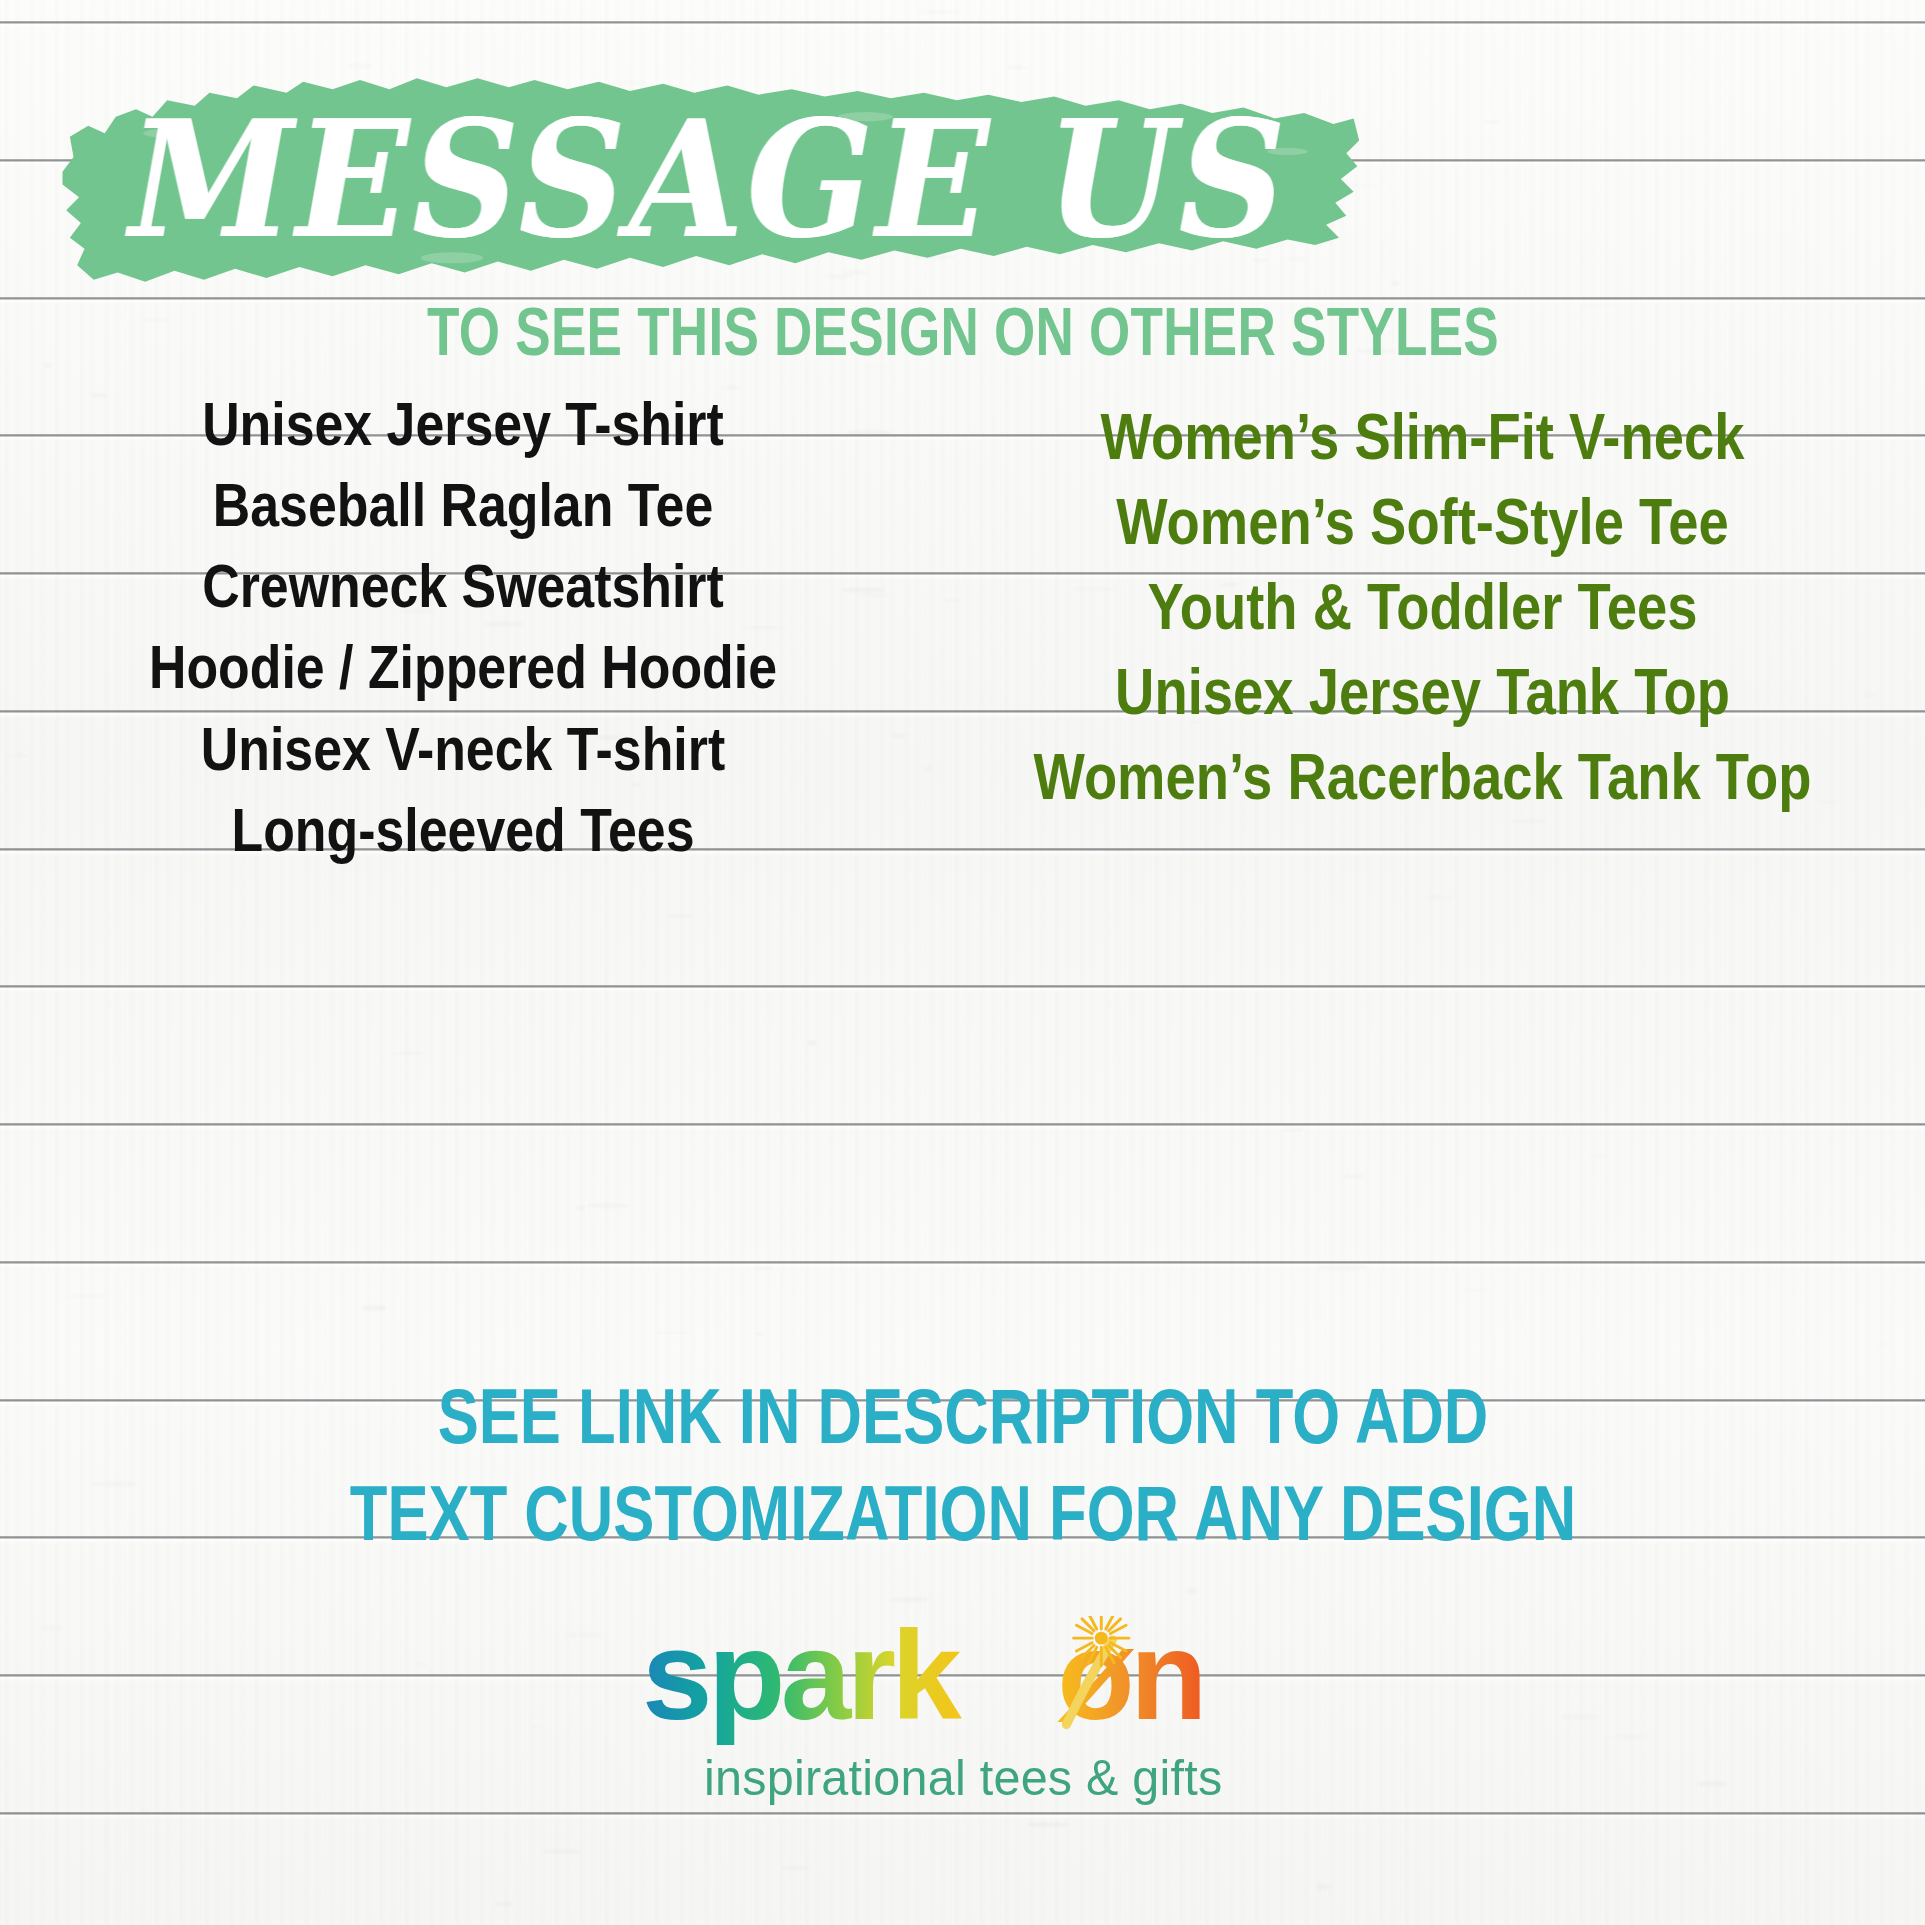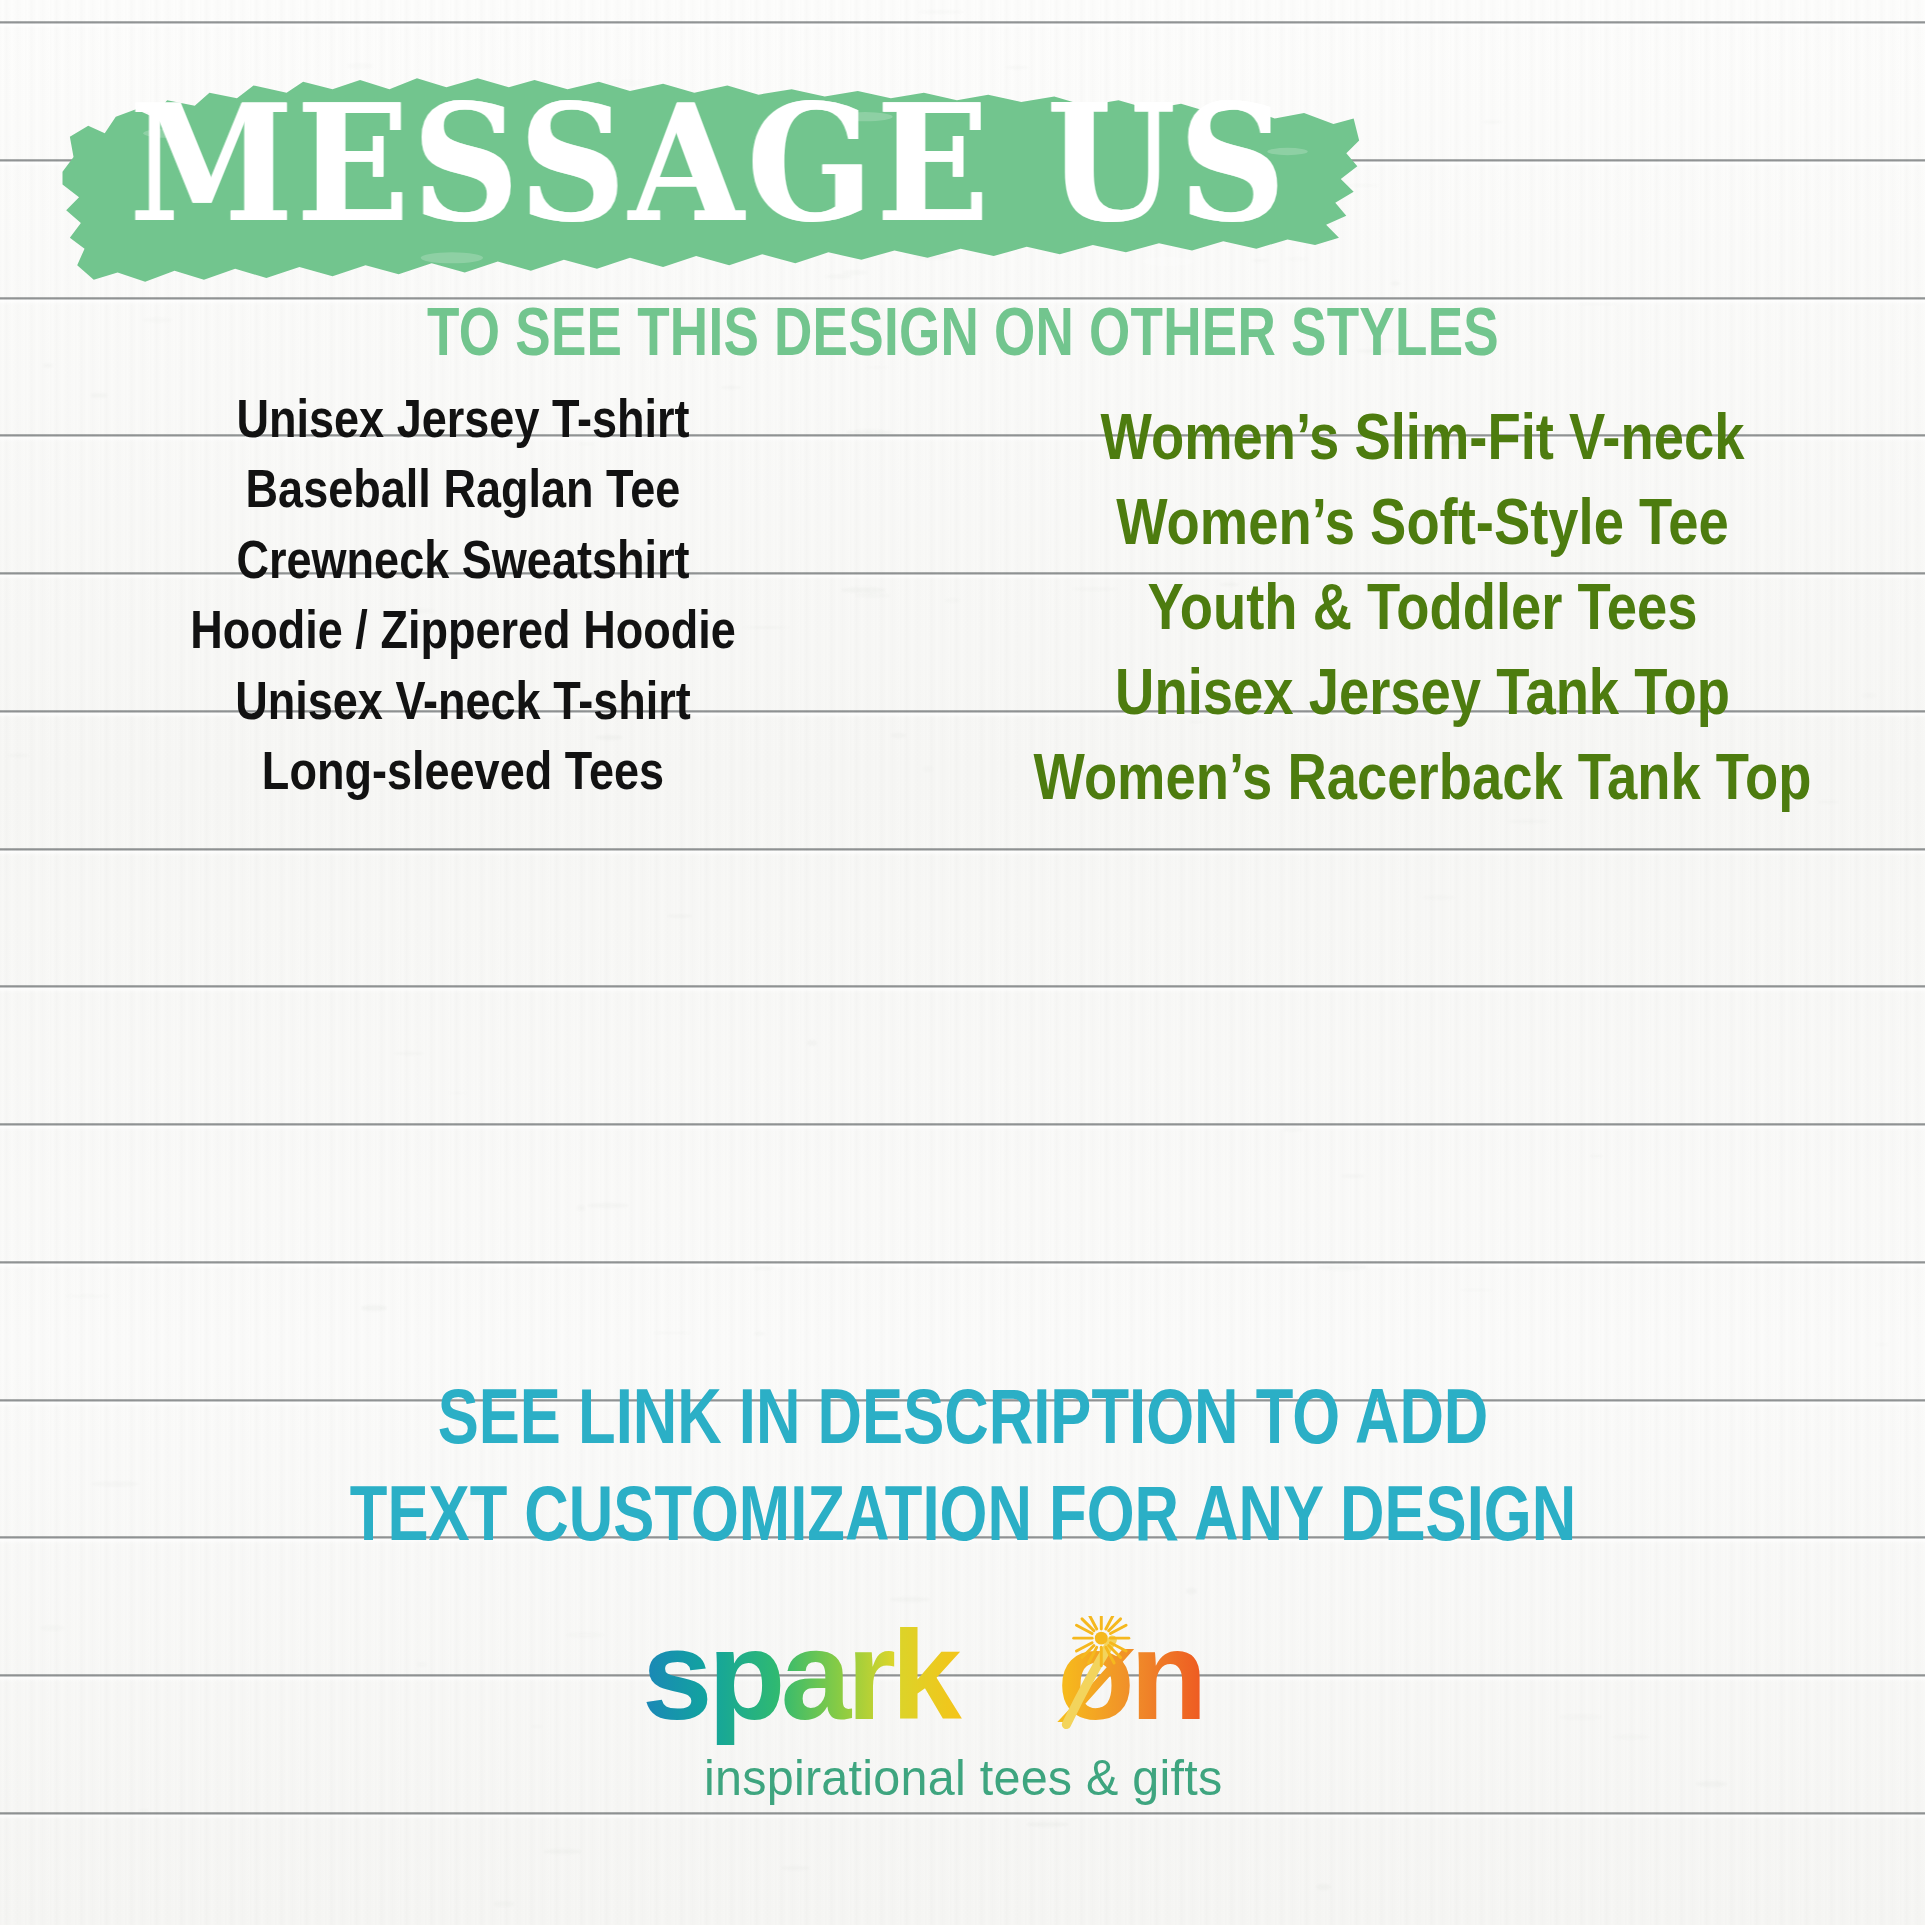--- a/index.html
+++ b/index.html
@@ -52,22 +52,23 @@
     position: absolute;
     background: rgba(160,165,160,0.10);
     border-radius: 50%;
     filter: blur(1.1px);
   }
 
   
   .banner {
     position: absolute;
     display: flex;
-    align-items: flex-start;
+    align-items: center;
     justify-content: center;
+    font-style: italic;
   }
   .banner svg {
     position: absolute;
     inset: 0;
     width: 100%;
     height: 100%;
   }
   .banner-text {
     position: relative;
     color: #ffffff;
@@ -117,21 +118,21 @@
     text-align: center;
     color: #121212;
     font-family: "Liberation Sans Narrow", "Liberation Sans", sans-serif;
     font-weight: 700;
   }
   .style-col li {
     list-style: none;
     white-space: nowrap;
     transform: scaleX(0.85);
   }
-  #col-left  { width: 918px; font-size: 53px; line-height: 1.33; }
+  #col-left  { width: 918px; font-size: 61px; line-height: 1.33; }
   #col-right { width: 1001px; font-size: 64px; line-height: 1.33; margin-top: 11px; }
   .style-col ul { margin: 0; padding: 0; }
 
   
   #teal-banner {
     left: 69px;
     top: 1073px;
     width: 1726px;
     height: 255px;
   }

